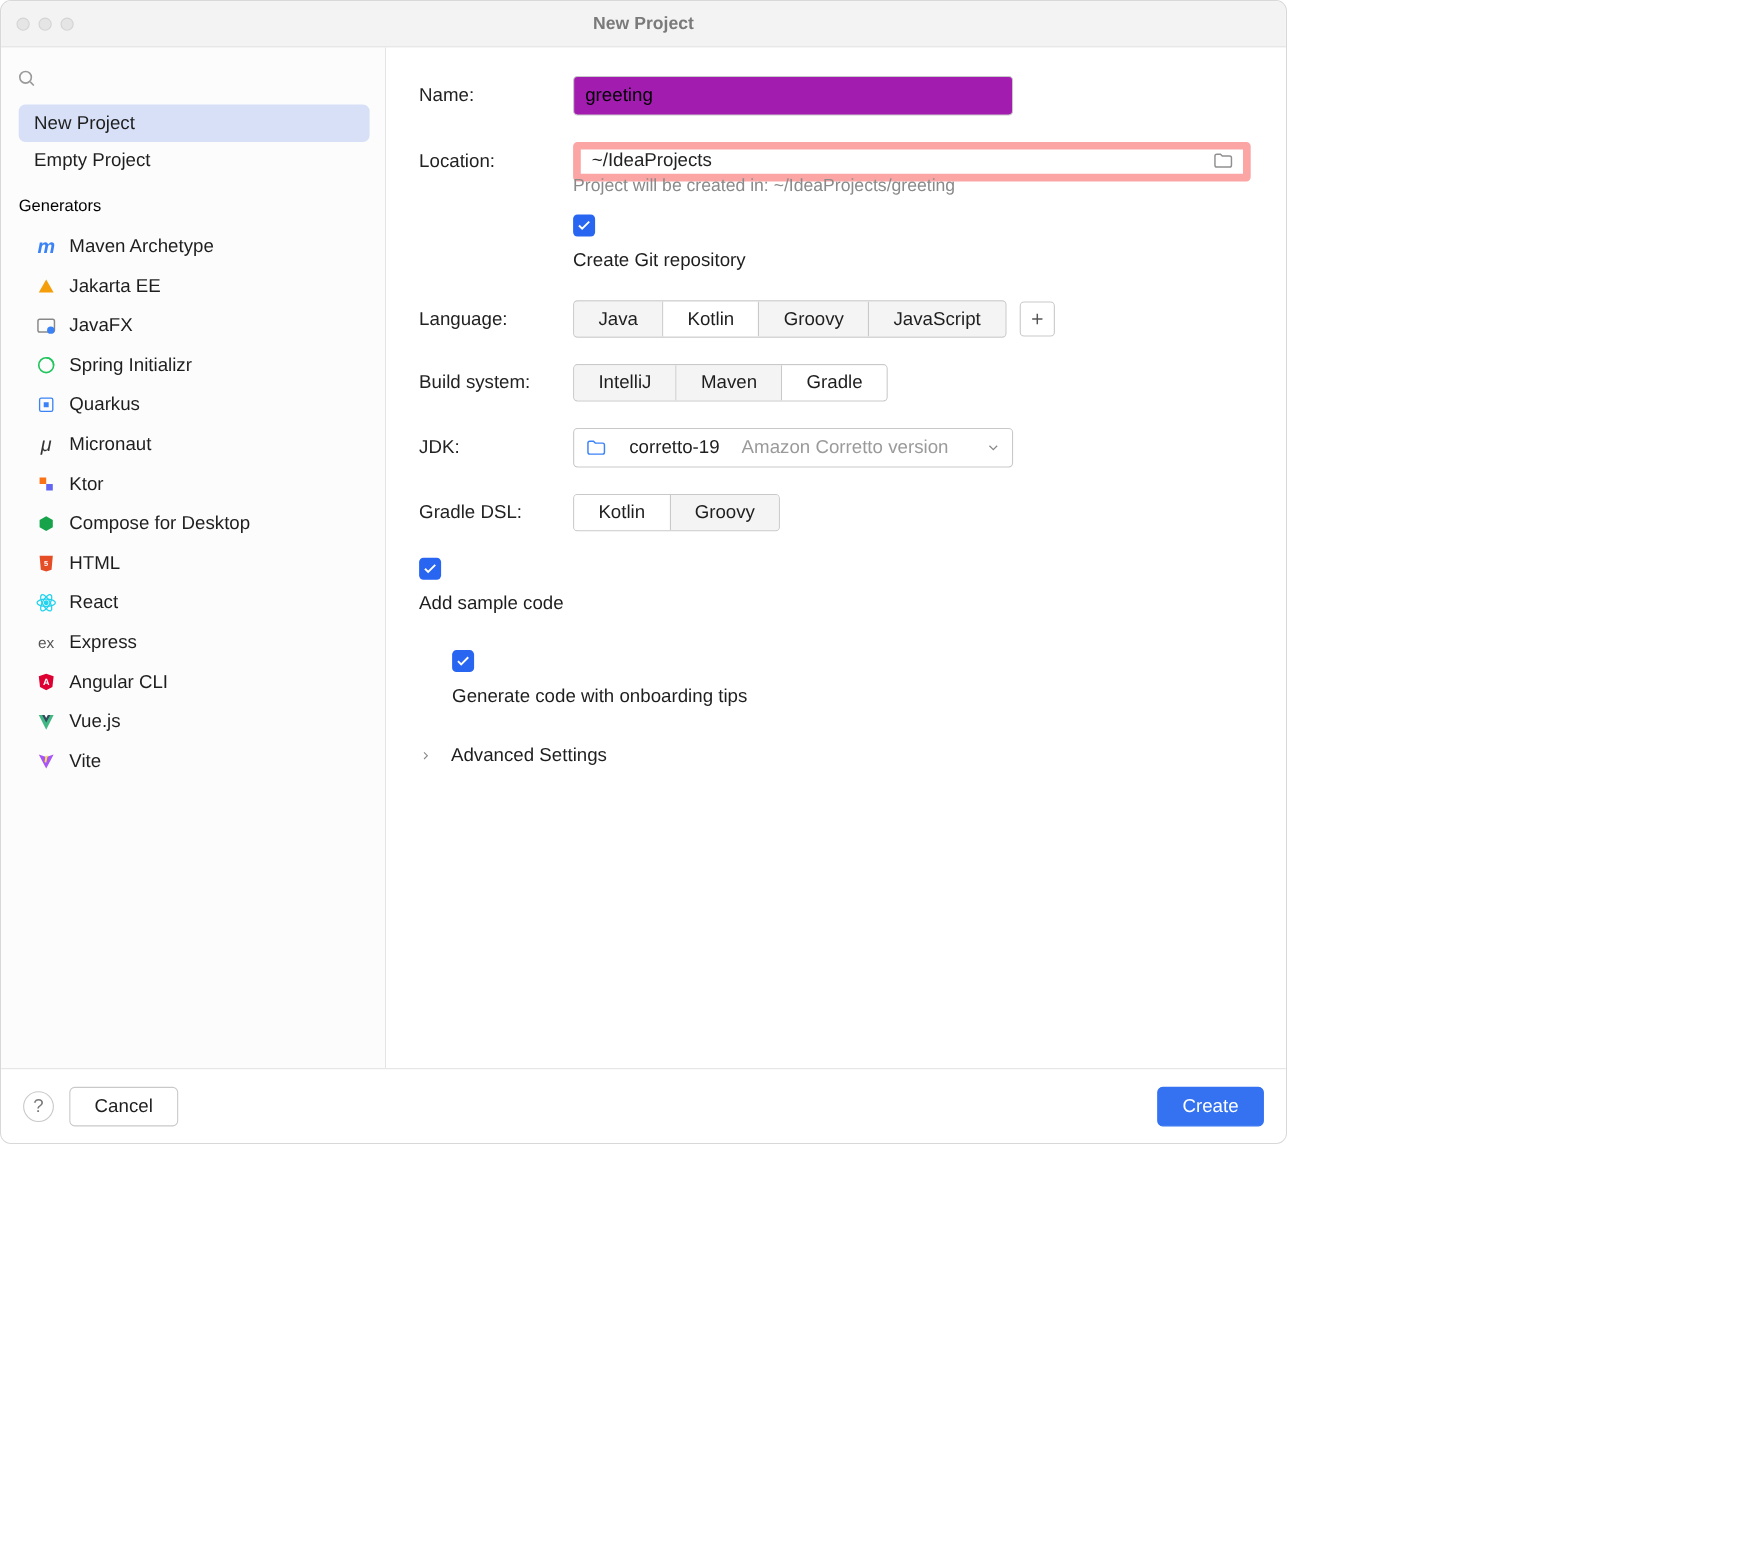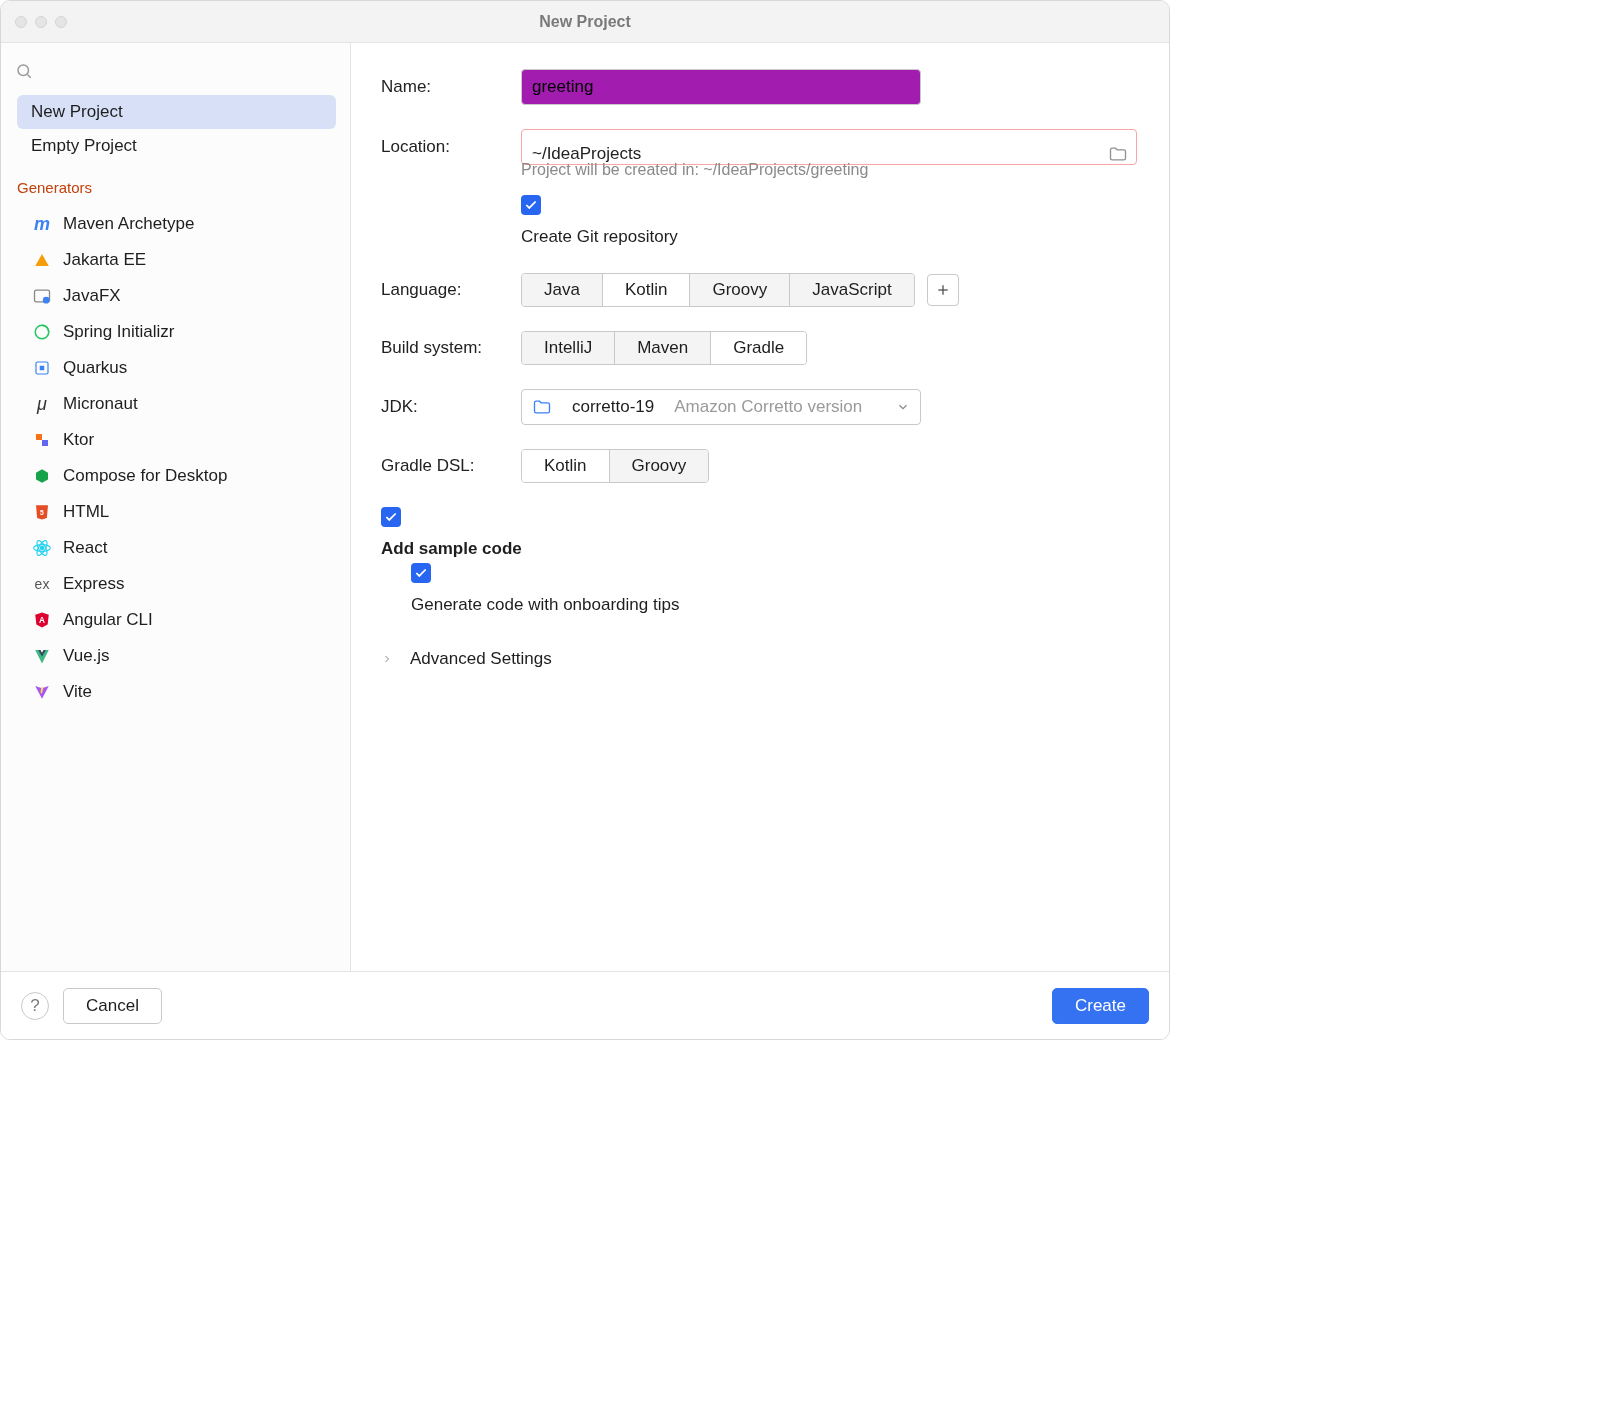--- a/index.html
+++ b/index.html
@@ -62,21 +62,21 @@
   }
   .side-list { padding: 6px 14px 0 16px; }
   .side-item {
     display: flex; align-items: center; gap: 10px;
     padding: 7px 14px; border-radius: 6px;
     cursor: pointer; font-size: 17px;
   }
   .side-item.selected { background: #d7e0f7; }
   .section-caption {
     padding: 16px 16px 4px 16px;
-    color: #c2410c; font-size: 15px;
+    color: #000000; font-size: 15px;
   }
   .side-icon {
     width: 22px; height: 22px; display: inline-flex;
     align-items: center; justify-content: center; font-size: 16px;
   }
   
   .content {
     flex: 1; padding: 26px 30px 10px 30px;
     background: #fff; overflow: hidden;
   }
@@ -87,22 +87,22 @@
   .row.tight { margin-bottom: 10px; }
   .lbl {
     width: 140px; font-size: 17px; color: #222;
   }
   .field, .textview {
     width: 400px; height: 36px;
     border: 1px solid #c9c9c9; border-radius: 4px;
     padding: 0 10px; font-size: 17px; background: #a21caf;
   }
   .loc-wrap {
-    flex: 1; max-width: 616px; display: flex; align-items: flex-end;
-    border: 1px solid #fca5a5; border-radius: 4px; height: 36px;
+    flex: 1; max-width: 616px; display: flex; align-items: flex-start;
+    border: 7px solid #fca5a5; border-radius: 4px; height: 36px;
     padding: 0 8px; background: #fff;
   }
   .loc-text { flex: 1; font-size: 17px; color: #222; padding-left: 2px; }
   .hint {
     color: #8a8a8a; font-size: 16px; margin-left: 140px; margin-top: -14px; margin-bottom: 16px;
   }
   .chk-row {
     display: flex; align-items: flex-start; gap: 12px; margin-left: 140px; margin-bottom: 26px; flex-direction: column;
   }
   .chk-row.plain { margin-left: 0; }
@@ -375,21 +375,21 @@
     </div>
 
     <div class="row">
       <div class="lbl">Gradle DSL:</div>
       <div class="seg" id="dsl-seg">
           <span class="opt sel">Kotlin</span>
           <span class="opt">Groovy</span>
         </div>
     </div>
 
-    <div class="chk-row plain" style="margin-bottom:4px;font-weight:bold;">
+    <div class="chk-row plain" style="margin-bottom:32px;">
       <span class="cbx checked">
         <svg viewBox="0 0 24 24" fill="none" stroke="currentColor" stroke-width="3">
             <polyline points="20 6 9 17 4 12"></polyline>
           </svg>
       </span>
       <span>Add sample code</span>
     </div>
     <div class="chk-row plain" style="margin-left:30px; margin-bottom:26px;">
       <span class="cbx checked">
         <svg viewBox="0 0 24 24" fill="none" stroke="currentColor" stroke-width="3">

